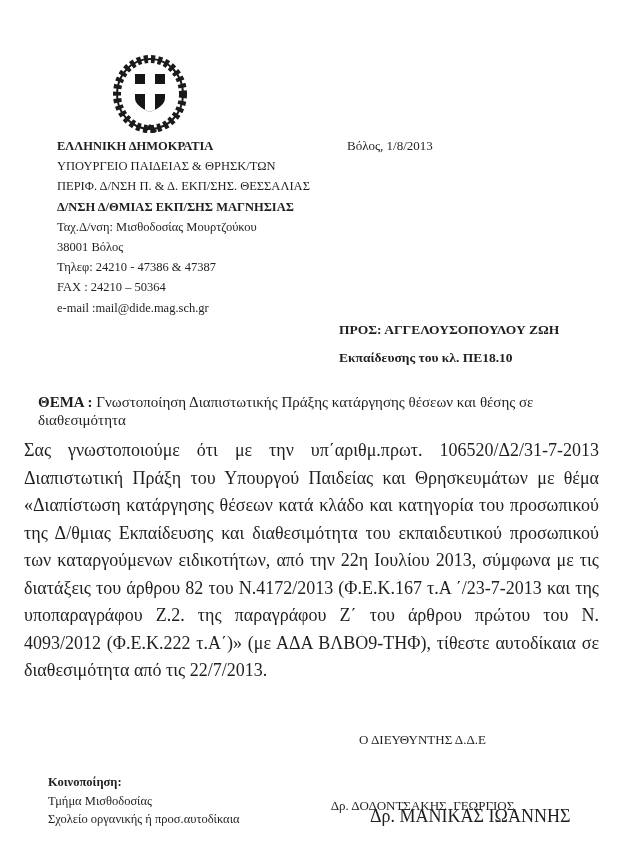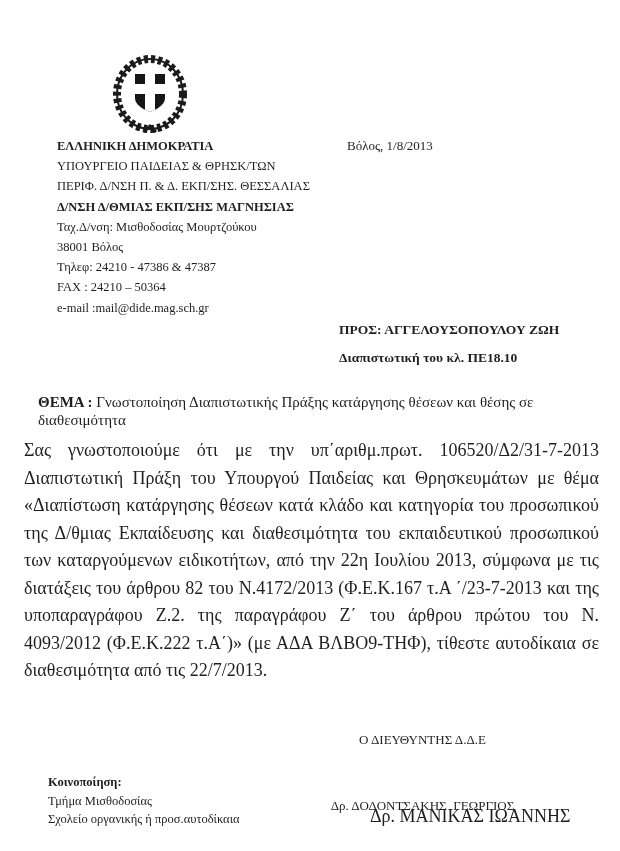--- a/index.html
+++ b/index.html
@@ -67,21 +67,21 @@
     <div>FAX :  24210 – 50364</div>
     <div>e-mail :mail@dide.mag.sch.gr</div>
   </div>
 
   <div class="abs refblock">
     <div>Βόλος, 1/8/2013</div>
   </div>
 
   <div class="abs recipient">
     <div>ΠΡΟΣ: ΑΓΓΕΛΟΥΣΟΠΟΥΛΟΥ ΖΩΗ</div>
-    <div>Διαπιστωτική του κλ. ΠΕ18.10</div>
+    <div>Εκπαίδευσης του κλ. ΠΕ18.10</div>
   </div>
 
   <div class="abs subject"><span class="bold">ΘΕΜΑ :</span><span> Γνωστοποίηση Διαπιστωτικής Πράξης κατάργησης θέσεων και θέσης σε διαθεσιμότητα</span></div>
 
   <div class="abs bodytext">Σας γνωστοποιούμε ότι με την υπ΄αριθμ.πρωτ. 106520/Δ2/31-7-2013 Διαπιστωτική Πράξη του Υπουργού Παιδείας και Θρησκευμάτων με θέμα «Διαπίστωση κατάργησης θέσεων κατά κλάδο και κατηγορία του προσωπικού της Δ/θμιας Εκπαίδευσης και διαθεσιμότητα του εκπαιδευτικού προσωπικού των καταργούμενων ειδικοτήτων, από την 22η Ιουλίου 2013, σύμφωνα με τις διατάξεις του άρθρου 82 του Ν.4172/2013 (Φ.Ε.Κ.167 τ.Α ΄/23-7-2013 και της υποπαραγράφου Ζ.2. της παραγράφου Ζ΄ του άρθρου πρώτου του Ν. 4093/2012 (Φ.Ε.Κ.222 τ.Α΄)» (με ΑΔΑ ΒΛΒΟ9-ΤΗΦ), τίθεστε αυτοδίκαια σε διαθεσιμότητα από τις 22/7/2013.</div>
 
   <div class="abs signature">
     <div>Ο ΔΙΕΥΘΥΝΤΗΣ Δ.Δ.Ε</div>
     <div>Δρ. ΔΟΔΟΝΤΣΑΚΗΣ  ΓΕΩΡΓΙΟΣ</div>
     

